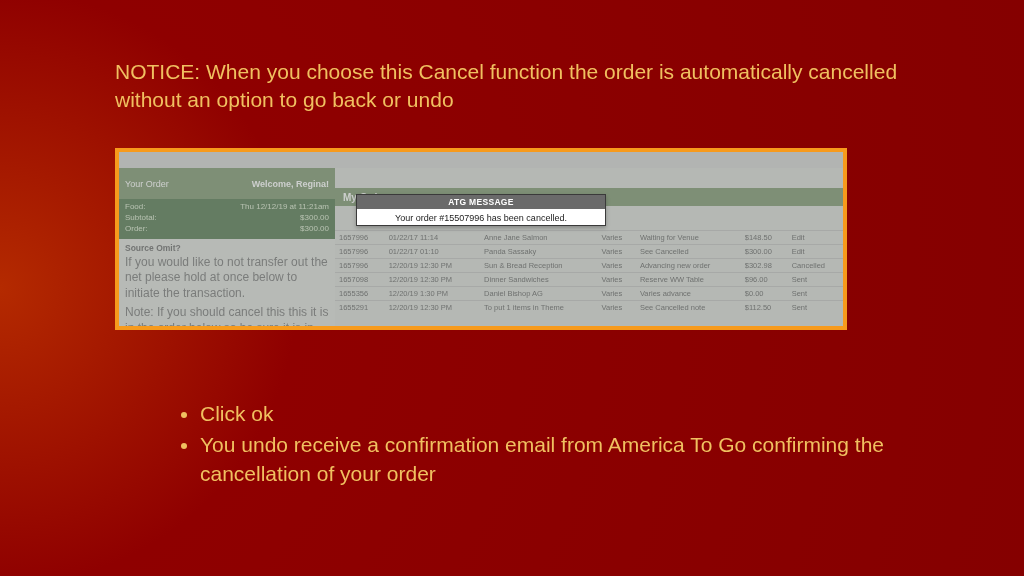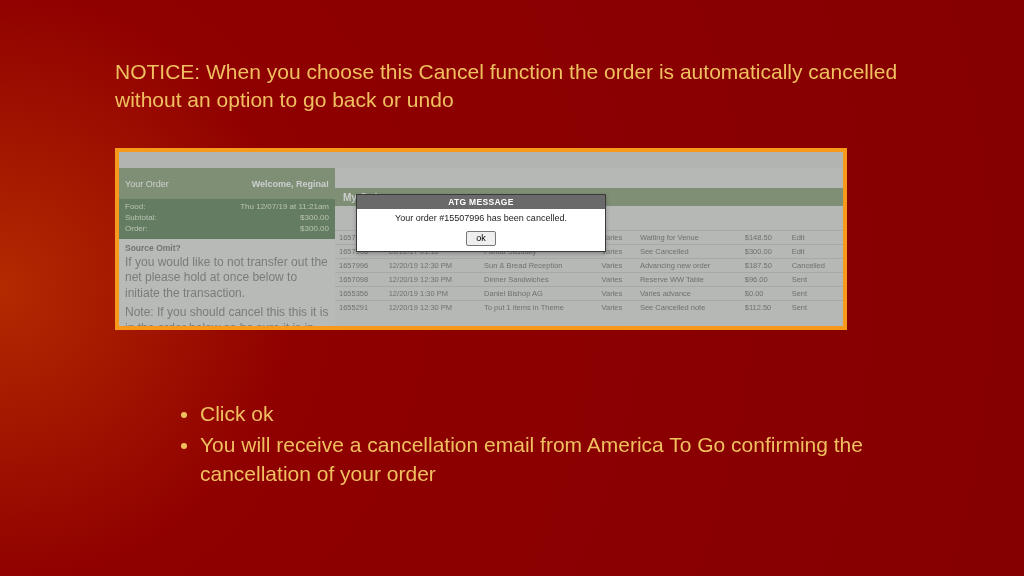--- a/index.html
+++ b/index.html
@@ -206,21 +206,21 @@
       <div class="app-top"></div>
       <div class="app-body">
         <div class="left-col">
           <div class="left-header">
             <span>Your Order</span>
             <span class="welcome">Welcome, Regina!</span>
           </div>
           <div class="totals">
             <div class="totals-row">
               <span>Food:</span>
-              <span>Thu 12/07/19 at 11:21am</span>
+              <span>Thu 12/12/19 at 11:21am</span>
             </div>
             <div class="totals-row">
               <span>Subtotal:</span>
               <span>$300.00</span>
             </div>
             <div class="totals-row">
               <span>Order:</span>
               <span>$300.00</span>
             </div>
           </div>
@@ -250,21 +250,21 @@
                   <td>See Cancelled</td>
                   <td>$300.00</td>
                   <td>Edit</td>
                 </tr>
                 <tr>
                   <td>1657996</td>
                   <td>12/20/19 12:30 PM</td>
                   <td>Sun &amp; Bread Reception</td>
                   <td>Varies</td>
                   <td>Advancing new order</td>
-                  <td>$187.50</td>
+                  <td>$302.98</td>
                   <td>Cancelled</td>
                 </tr>
                 <tr>
                   <td>1657098</td>
                   <td>12/20/19 12:30 PM</td>
                   <td>Dinner Sandwiches</td>
                   <td>Varies</td>
                   <td>Reserve WW Table</td>
                   <td>$96.00</td>
                   <td>Sent</td>
@@ -290,28 +290,25 @@
               </tbody>
           </table>
         </div>
       </div>
     </div>
 
     <div class="dialog-wrap">
       <div class="dialog">
         <div class="dialog-title">ATG MESSAGE</div>
         <div class="dialog-body">Your order #15507996 has been cancelled.</div>
-        <div class="dialog-actions">
-          <button class="ok-btn">ok</button>
-        </div>
       </div>
     </div>
 
   </div>
 
   <div class="bullets">
     <ul id="bullet-list">
         <li>Click ok</li>
-        <li>You will receive a cancellation email from America To Go confirming the cancellation of your order</li>
+        <li>You undo receive a confirmation email from America To Go confirming the cancellation of your order</li>
       </ul>
   </div>
 
 </div>
 
 </body></html>

